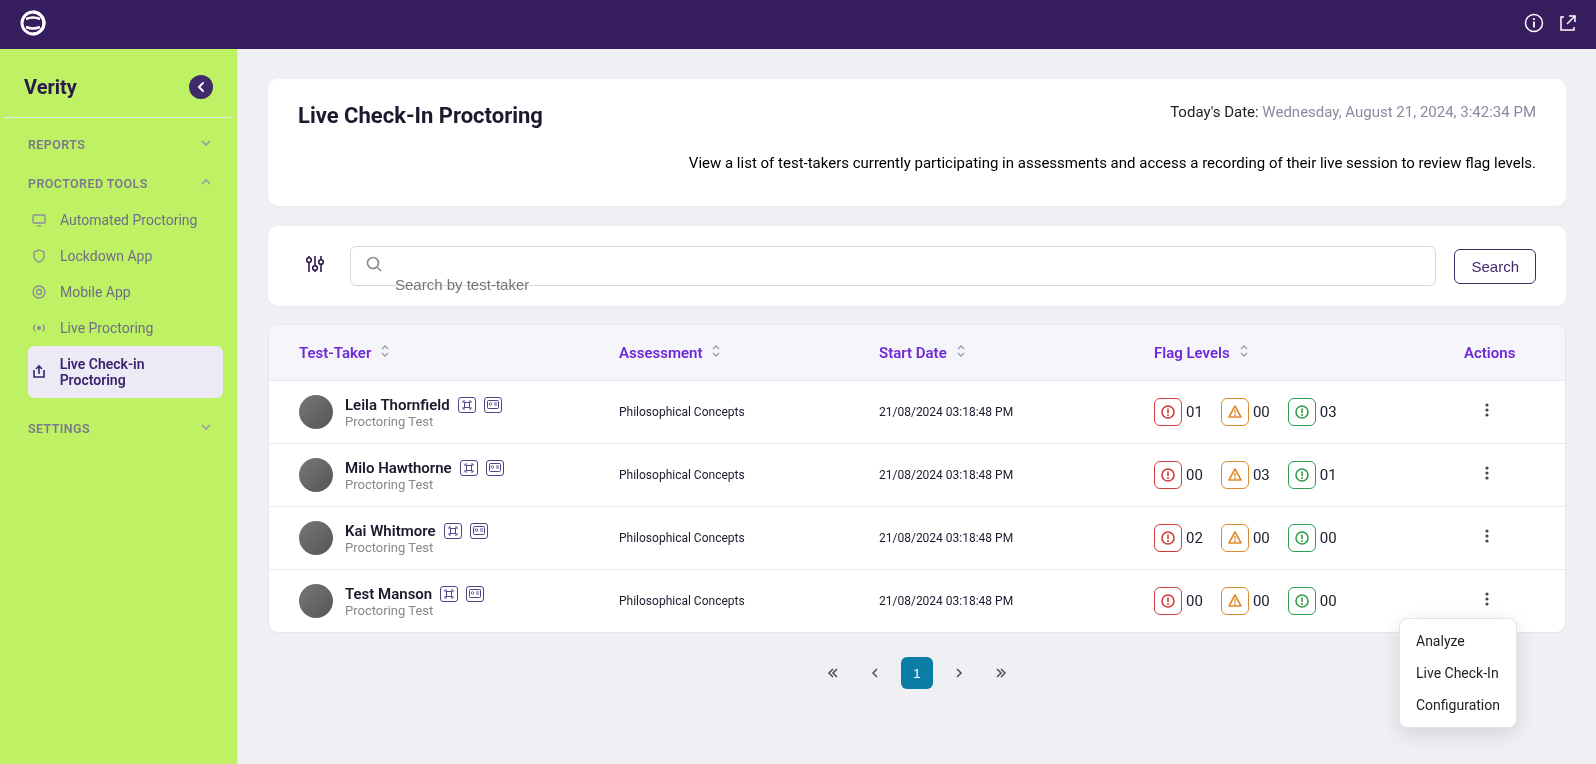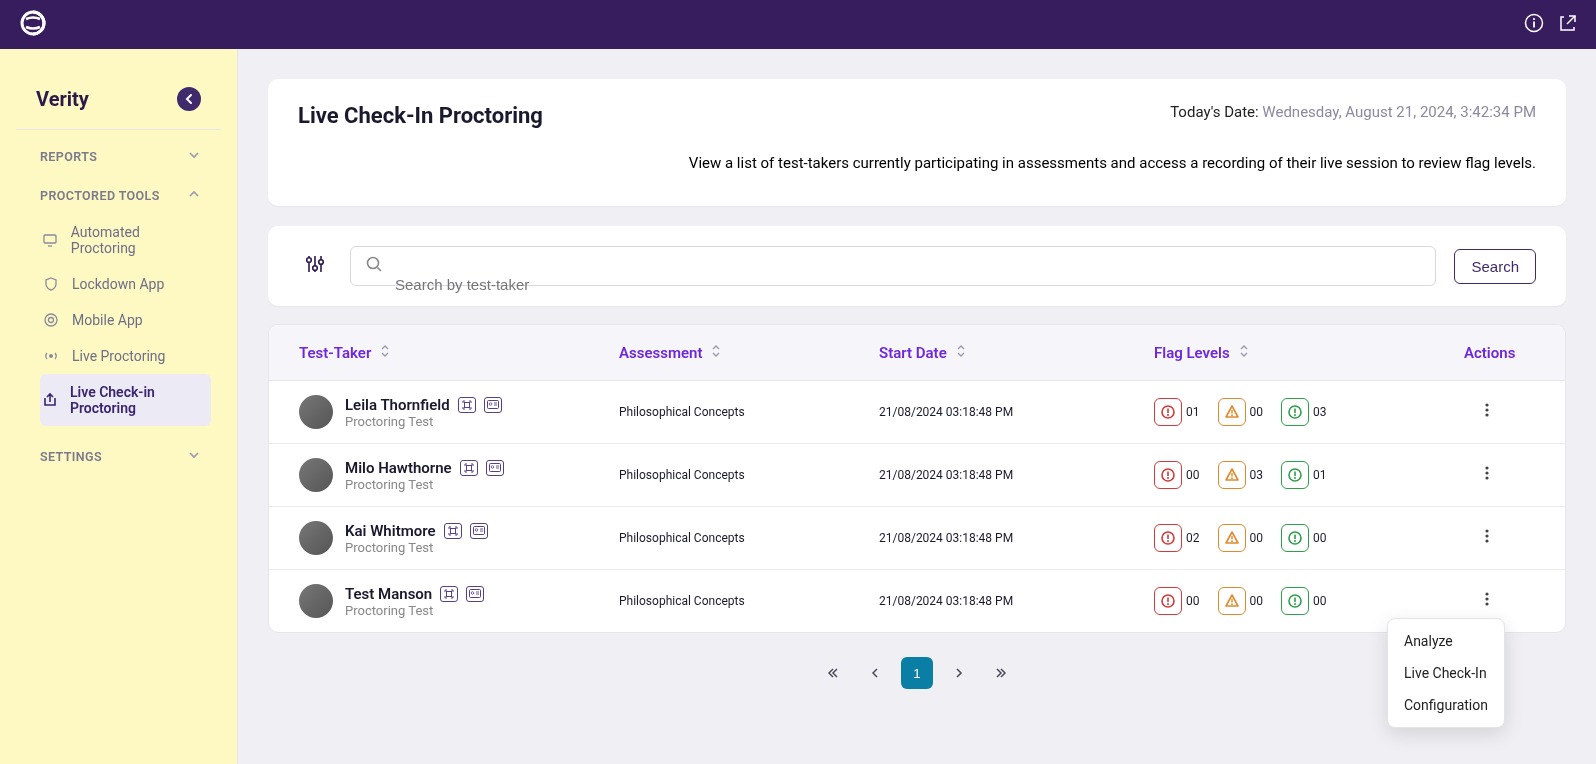--- a/index.html
+++ b/index.html
@@ -23,23 +23,23 @@
     color: #fff;
   }
   .topbar-right { display: flex; gap: 14px; color: #fff; align-items:center;}
   .topbar-right .topicon { cursor:pointer; }
   .container {
     display: flex;
     height: calc(764px - 49px);
   }
   .sidebar {
     width: 238px;
-    background: #fef9c3;
+    background: #bef264;
     border-right: 1px solid #e3e3ea;
-    padding: 16px;
+    padding: 4px;
   }
   .sidebar-header {
     display:flex;
     align-items:center;
     justify-content: space-between;
     padding: 22px 20px 18px 20px;
     border-bottom: 1px solid #e7e7ee;
   }
   .sidebar-title {
     font-size: 20px;
@@ -200,36 +200,36 @@
   .td { font-size:12px;}
   .flags { display:flex; gap:18px; width:300px; align-items:center;}
   .flag-badge {
     width:28px; height:28px; border-radius:6px; display:flex;
     align-items:center; justify-content:center;
     border:1.5px solid;
   }
   .flag-red { border-color:#d33a3a; color:#d33a3a;}
   .flag-orange { border-color:#e08a2c; color:#e08a2c;}
   .flag-green { border-color:#2f9e4b; color:#2f9e4b;}
-  .flag-val { font-size:12px; color:#1c1c2e; margin-left:-8px;}
+  .flag-val { font-size:15px; color:#1c1c2e; margin-left:-8px;}
   .flag-group { display:flex; align-items:center; gap:12px;}
   .actions-cell { flex:1; display:flex; justify-content:flex-start; padding-left: 20px;}
   .kebab { cursor:pointer; color:#444; padding:4px;}
   .pagination {
     display:flex; justify-content:center; gap:10px; padding: 24px 0 10px;
   }
   .page-btn {
     width:32px; height:32px; border-radius:6px; display:flex;
     align-items:center; justify-content:center;
     background:transparent; border:none; cursor:pointer; color:#4a4a5c;
   }
   .page-btn.active { background:#0a7ea4; color:#fff;}
   .dropdown-menu {
     position:absolute;
-    right: 60px;
+    right: 48px;
     top: 48px;
     width: 118px;
     background:#fff;
     border:1px solid #e3e3ea;
     border-radius:8px;
     box-shadow: 0 6px 20px rgba(0,0,0,0.12);
     z-index:10;
     padding: 6px 0;
   }
   .dropdown-item {

